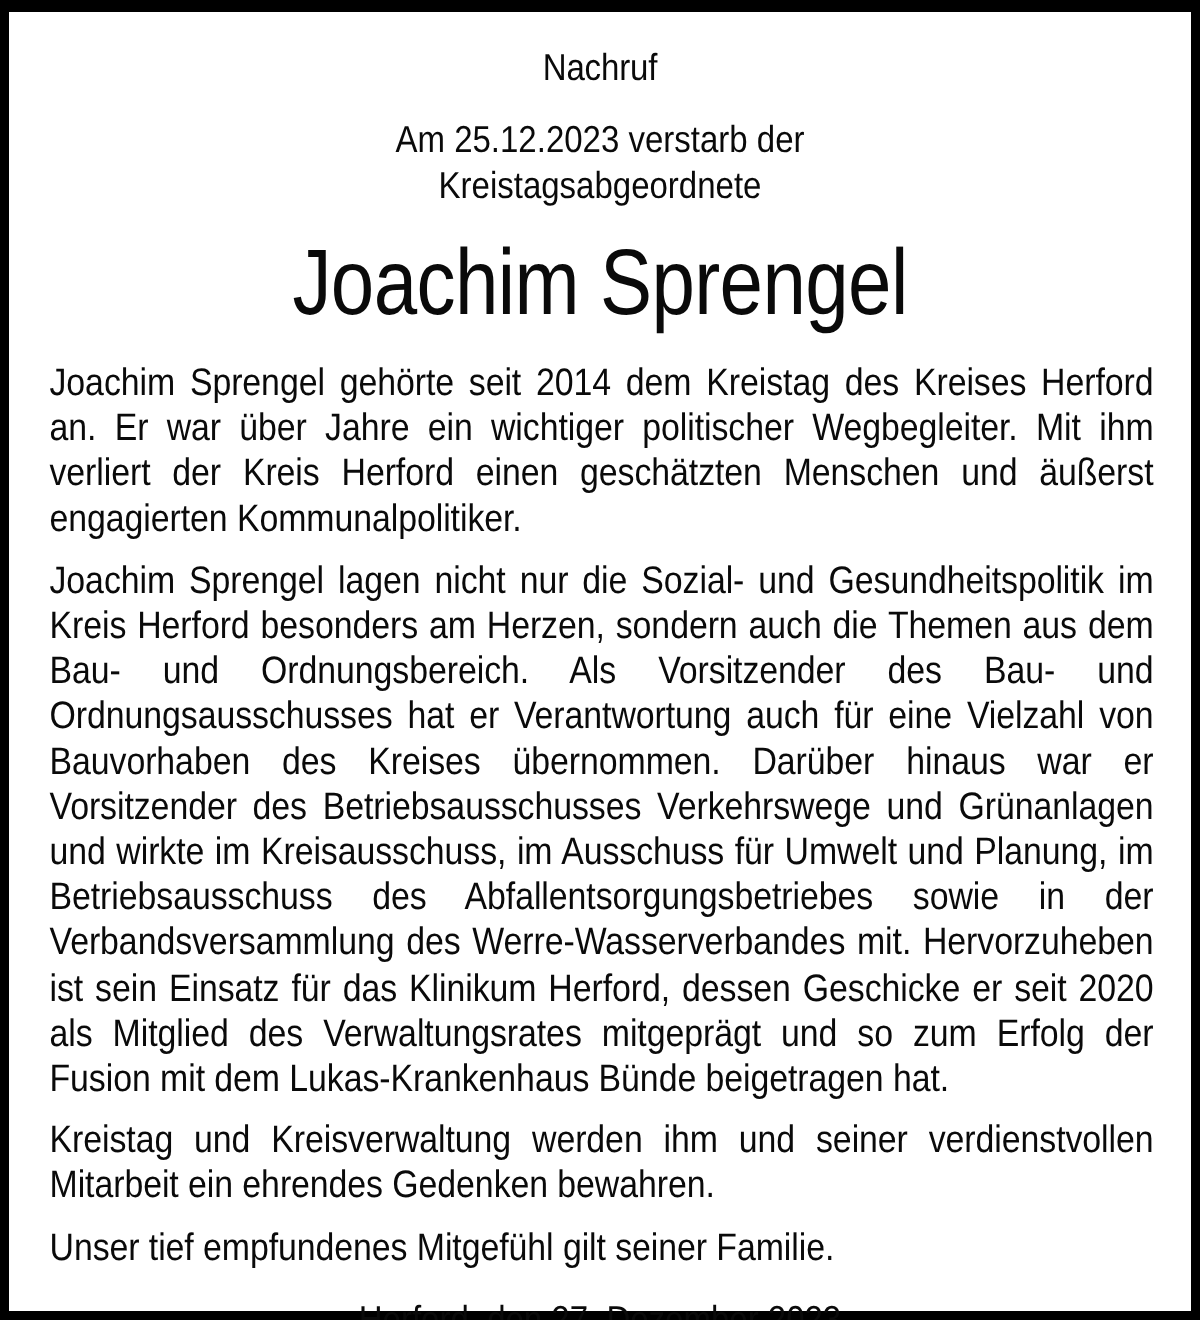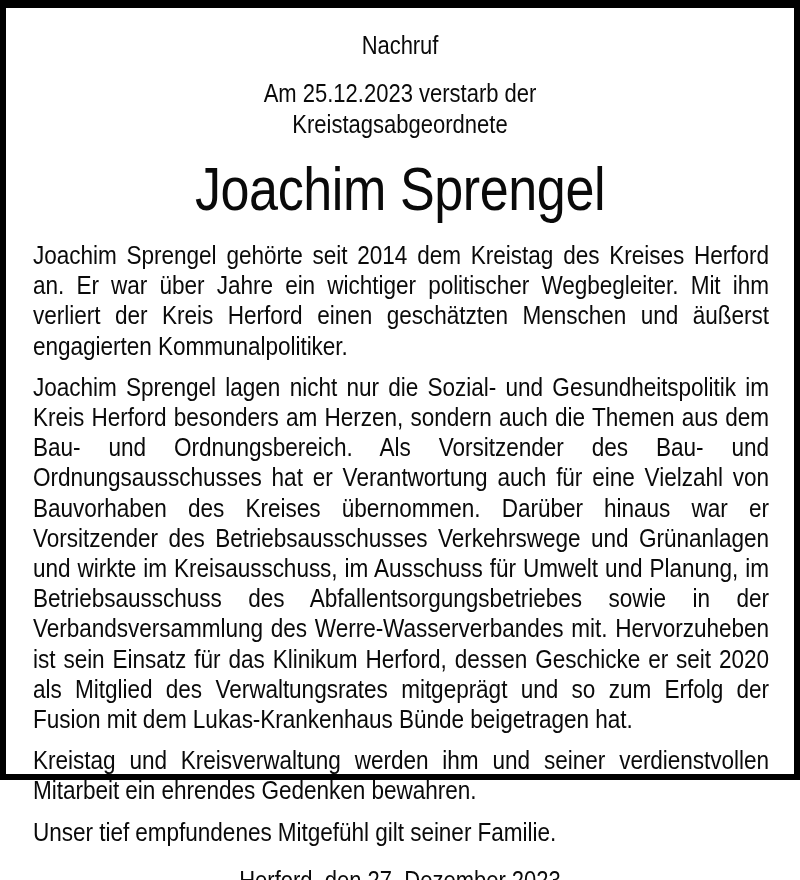--- a/index.html
+++ b/index.html
@@ -12,21 +12,21 @@
     height: 880px;
     overflow: hidden;
     font-family: "Liberation Sans", "DejaVu Sans", sans-serif;
     color: #0a0a0a;
   }
 
   
   #notice {
     box-sizing: border-box;
     width: 800px;
-    height: 780px;
+    height: 880px;
     background: #000000;
     padding: 8px 6px 6px 6px;
   }
   #sheet {
     box-sizing: border-box;
     width: 100%;
     height: 100%;
     background: #ffffff;
     padding: 22px 26px 0 26px;
     display: block;

